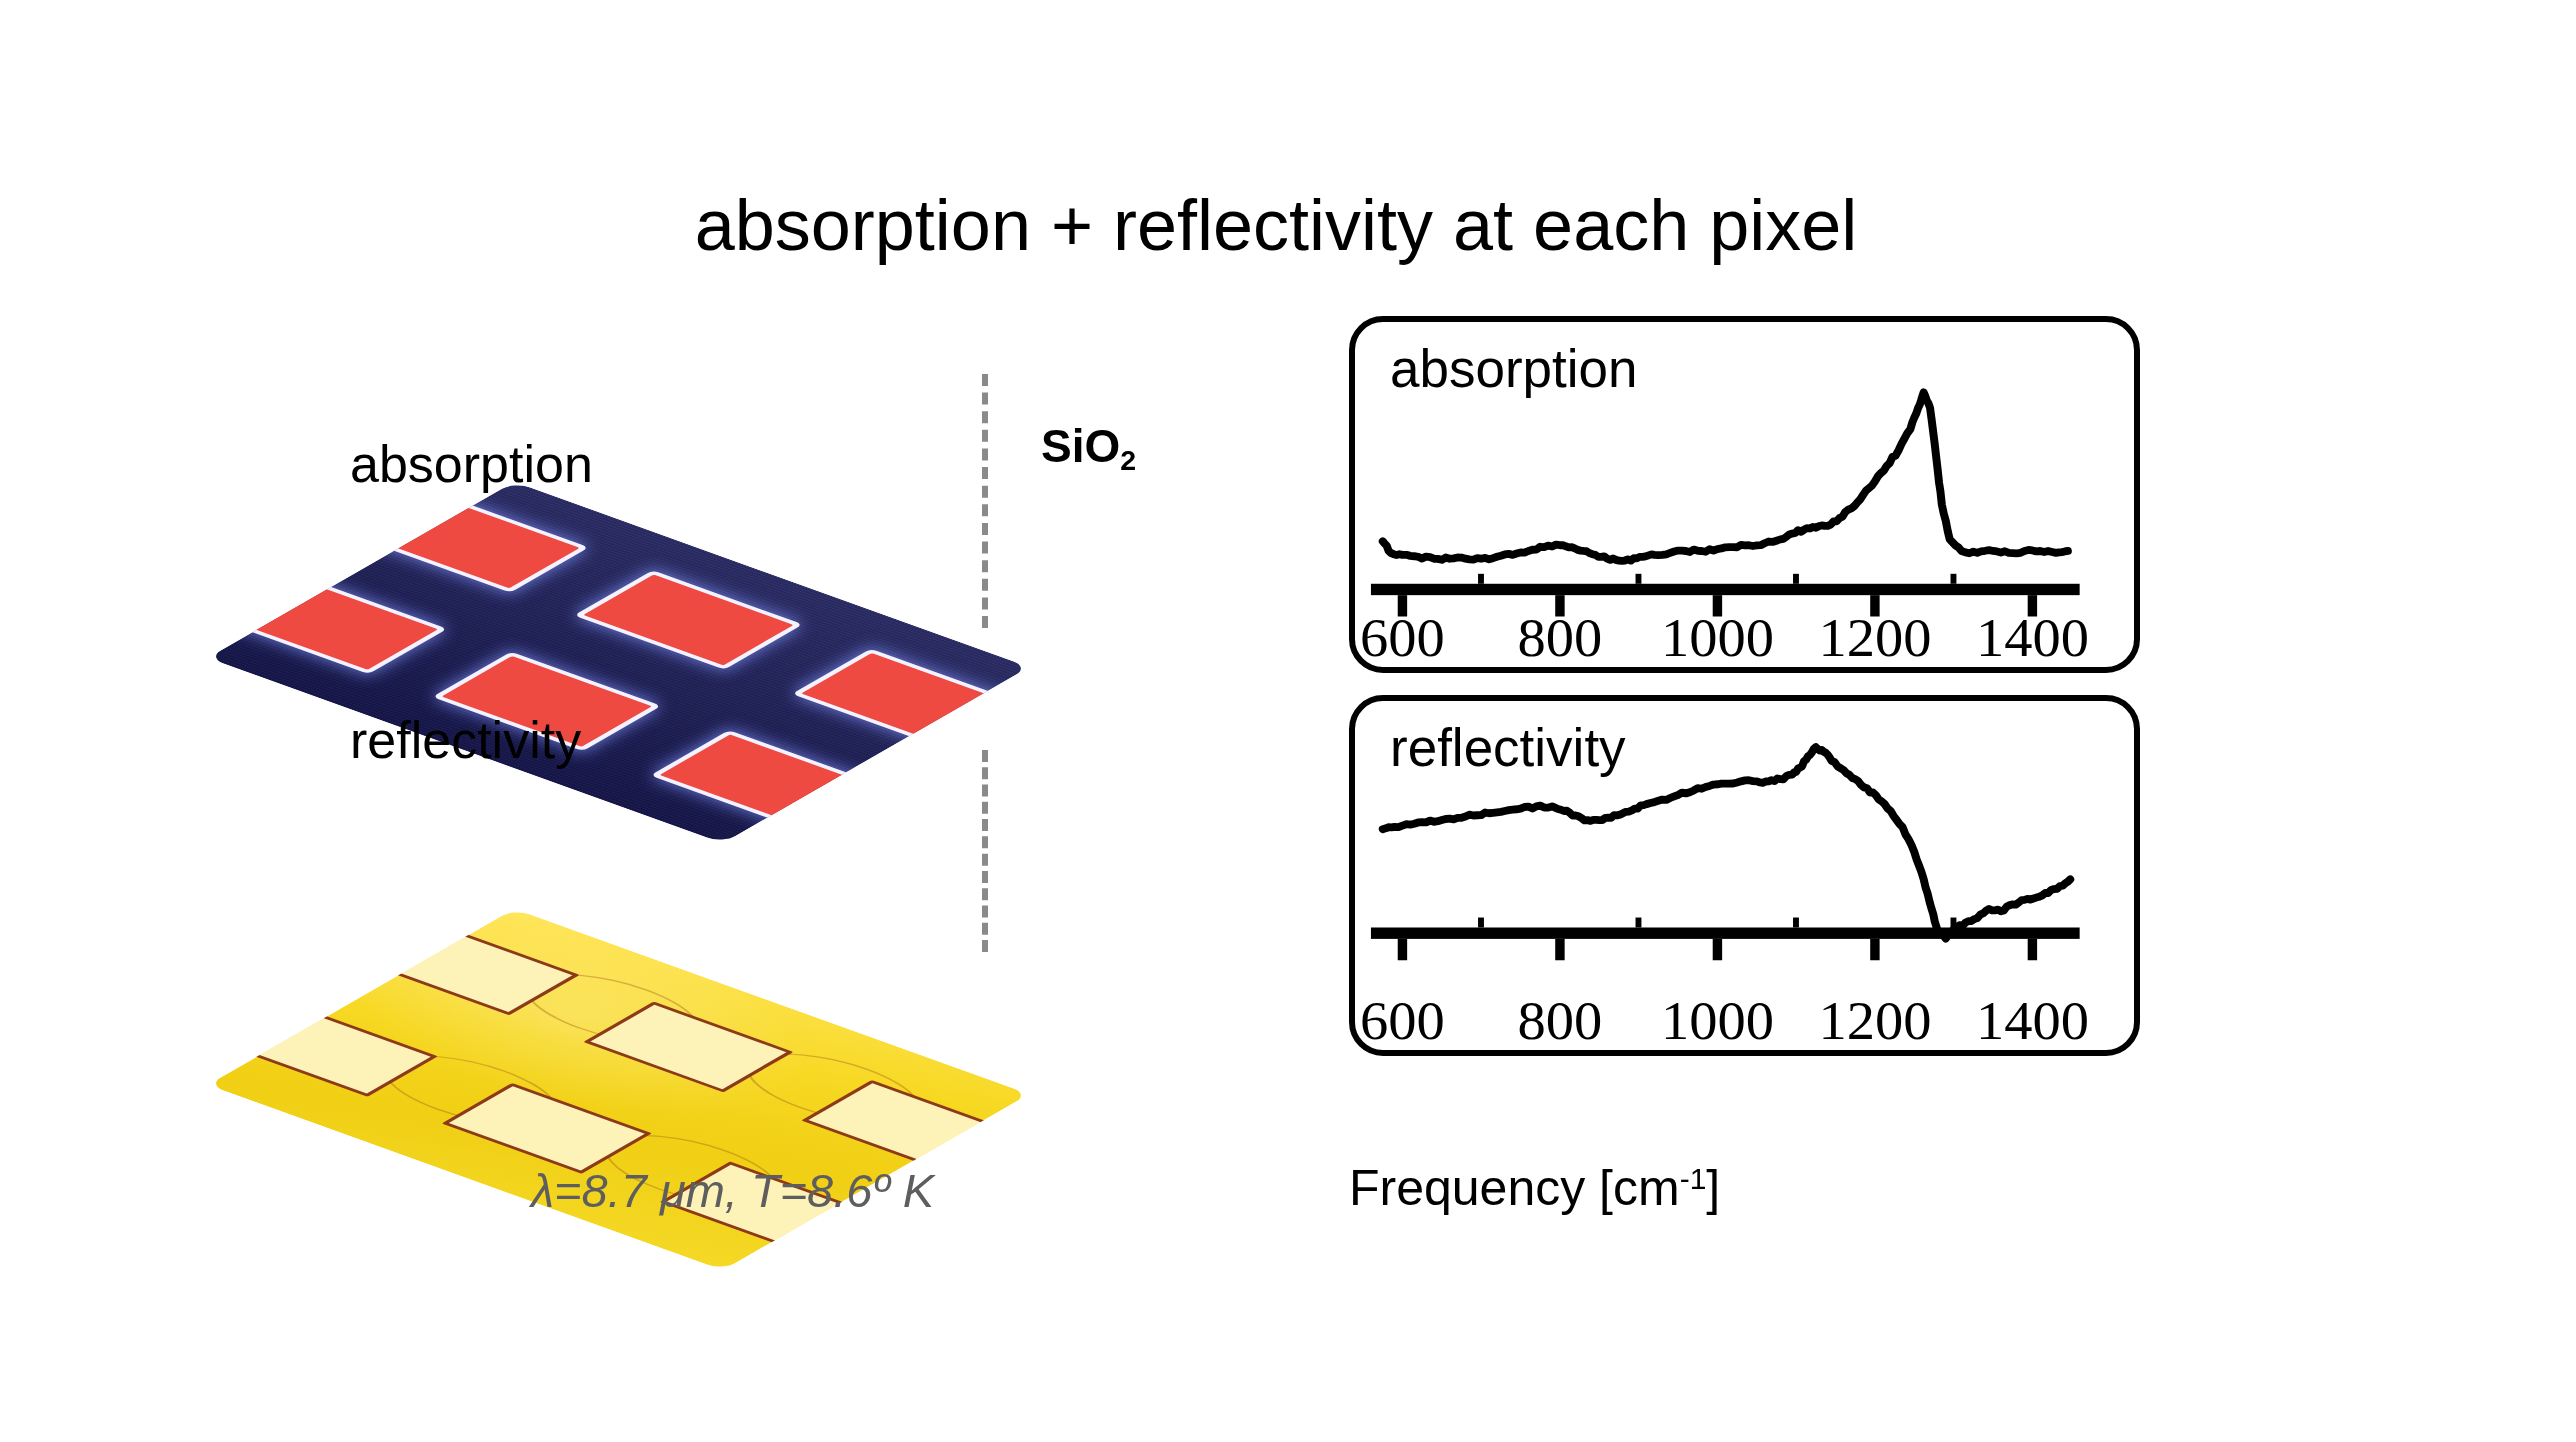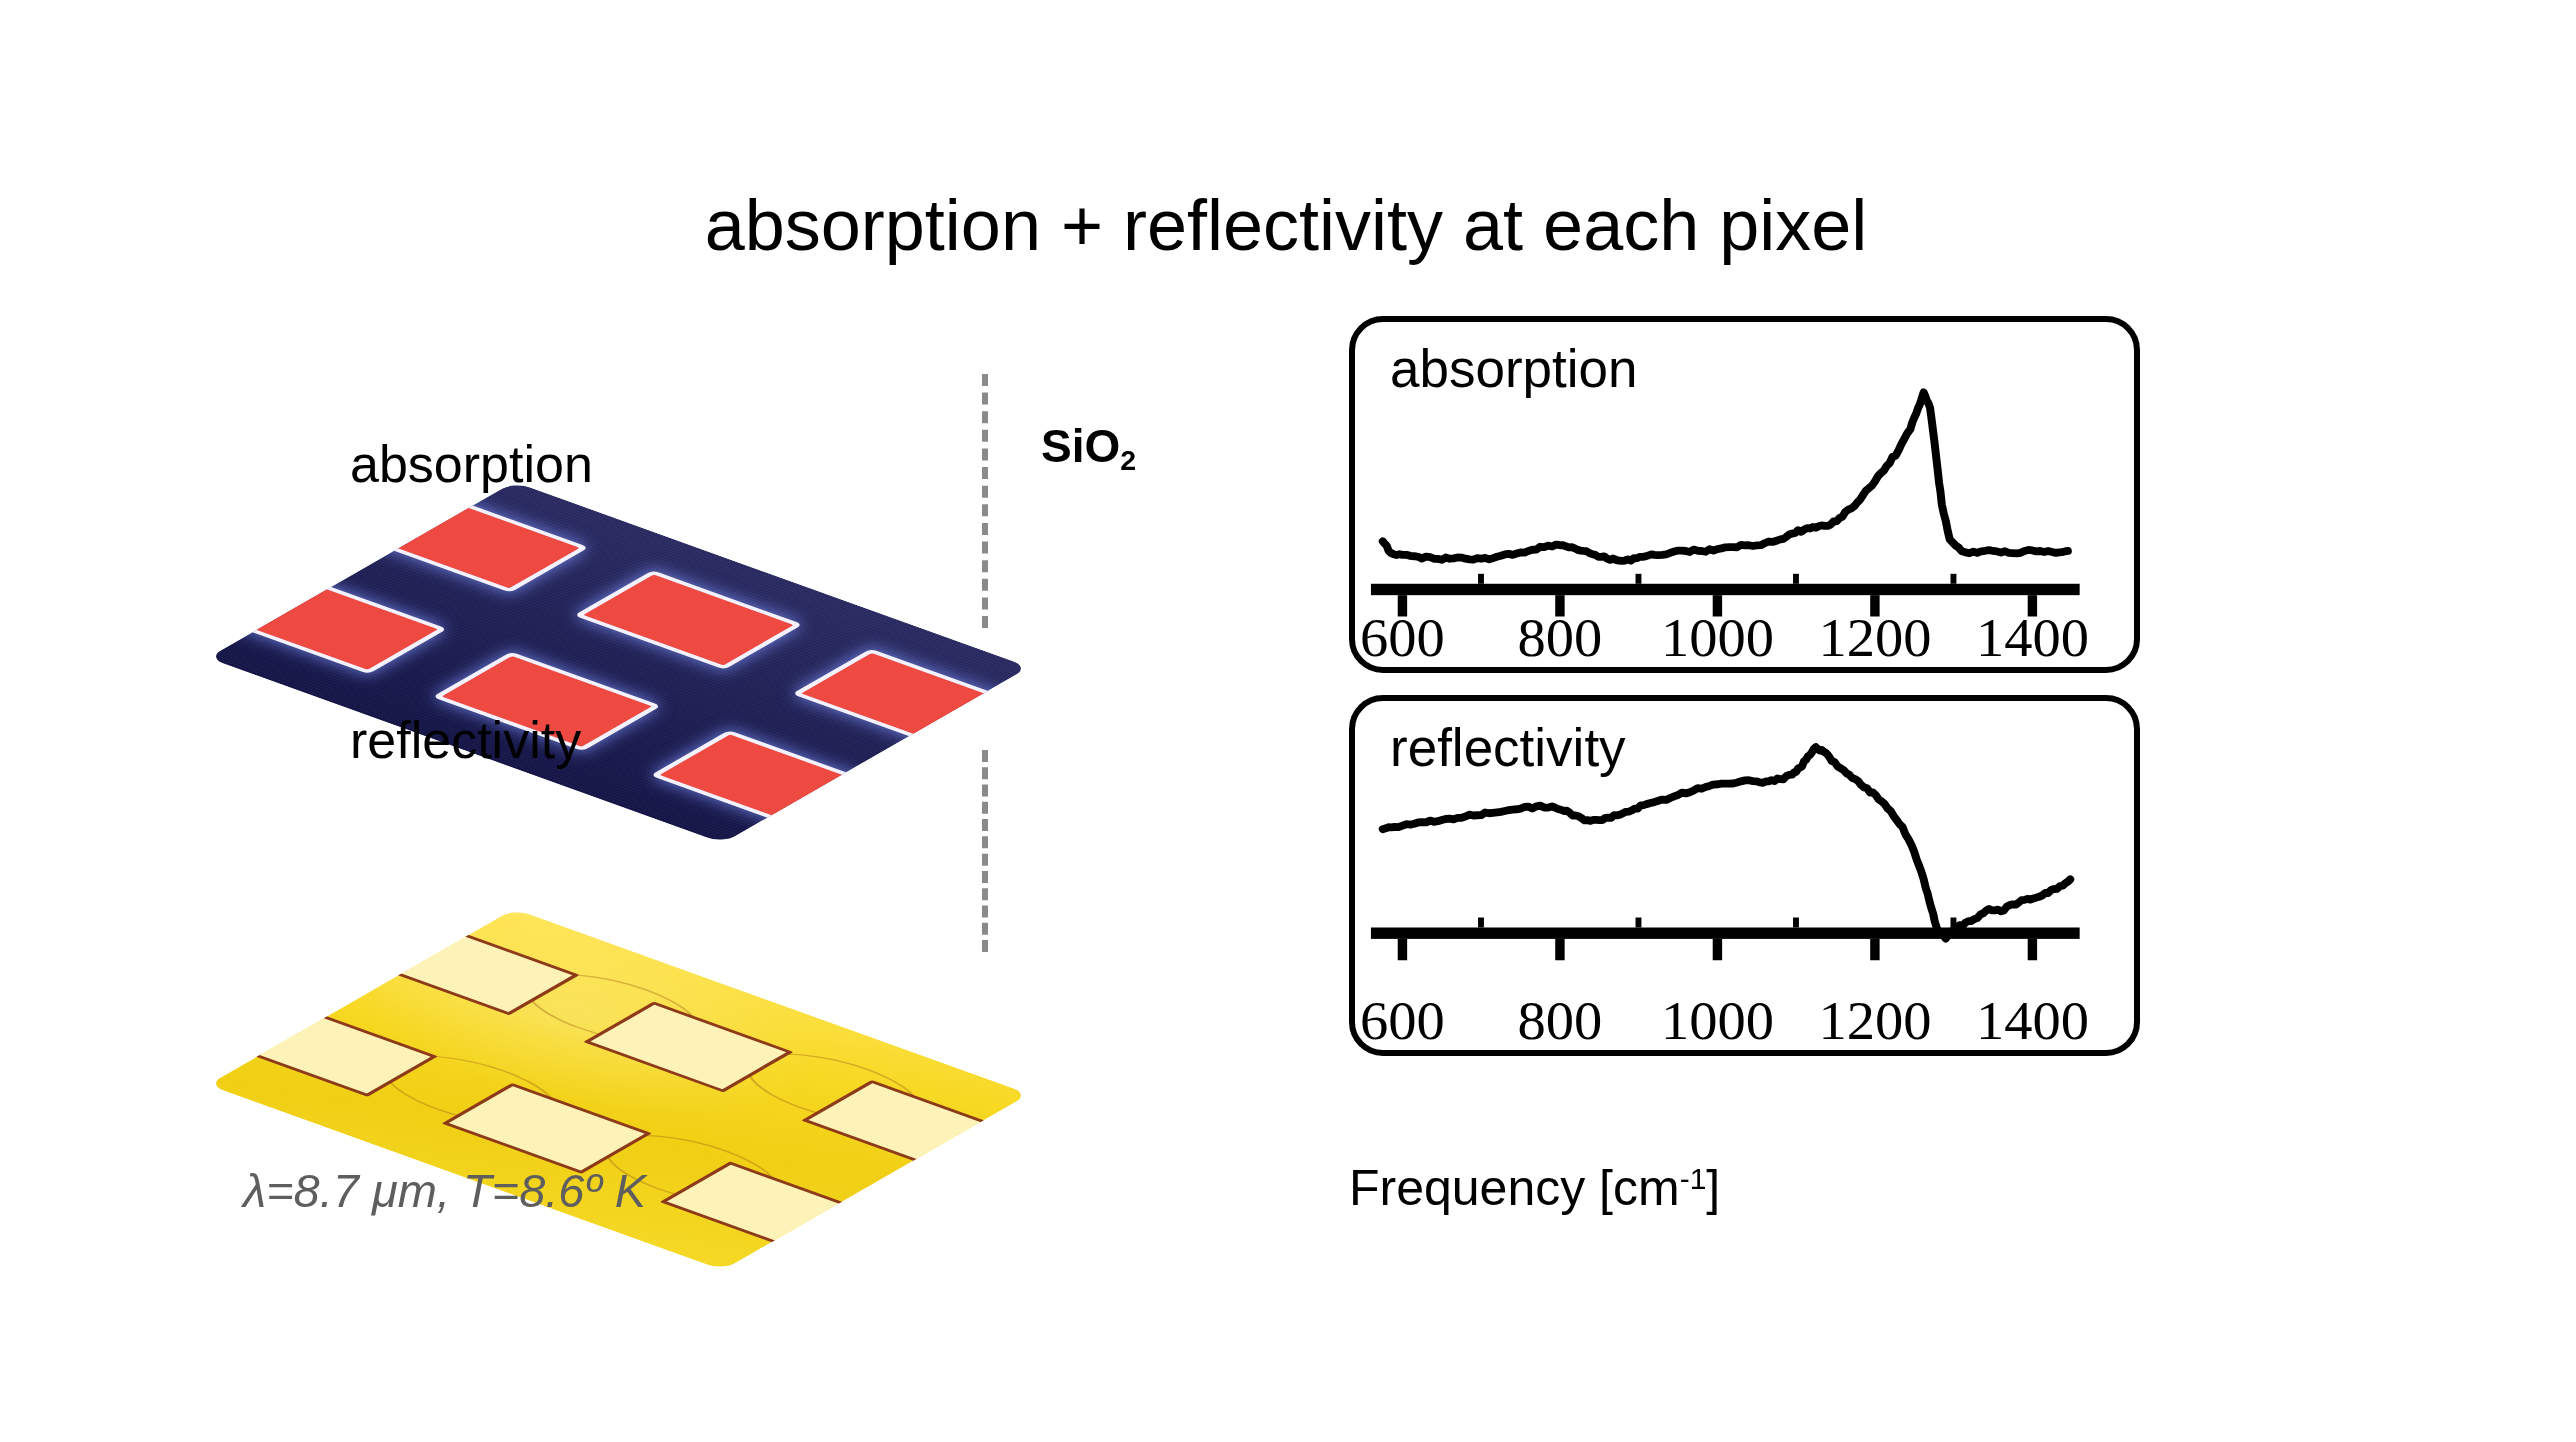--- a/index.html
+++ b/index.html
@@ -12,21 +12,20 @@
   
   #slide-title{
     position:absolute;left:0;top:188px;width:2552px;
     text-align:center;
     font-size:72px;
     font-weight:400;
     color:#000000;
     letter-spacing:0px;
     line-height:1.05;
     white-space:nowrap;
-    margin-left:10px;
   }
 
   
   #illustration{
     position:absolute;left:243px;top:309px;width:979px;height:736px;
   }
 
   .plate-label{
     position:absolute;
     font-size:52px;
@@ -102,20 +101,21 @@
   .crack{
     position:absolute;
     border:2.2px solid rgba(170,110,25,0.45);
     border-radius:50%;
     background:transparent;
   }
 
   
   #left-caption{
     position:absolute;left:243px;top:1163px;width:979px;
+    text-align:center;
     font-size:47px;font-style:italic;color:#5e5e5e;
     white-space:nowrap;
   }
 
   
   #spectra{
     position:absolute;left:1349px;top:316px;width:791px;height:739px;
   }
   .spectrum-box{
     position:absolute;left:0;width:791px;

